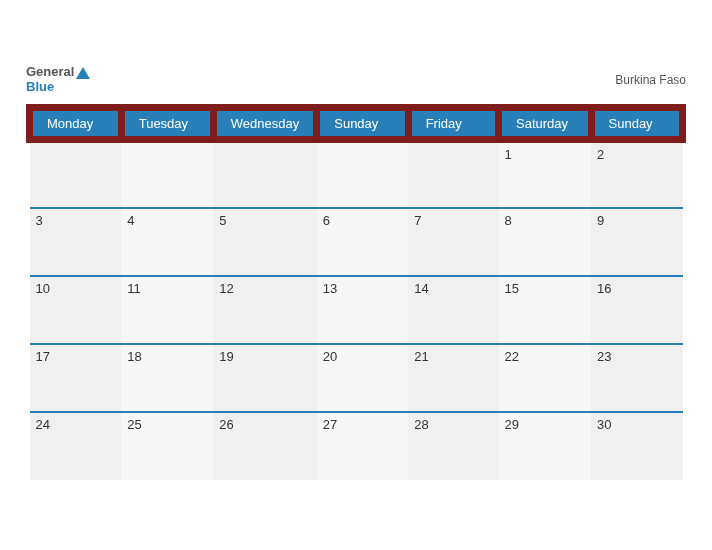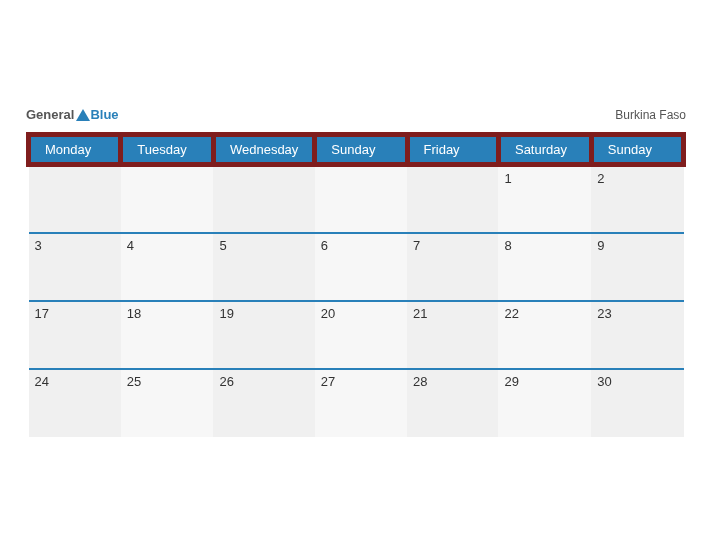--- a/index.html
+++ b/index.html
@@ -18,21 +18,21 @@
       padding: 10px 15px 15px 15px;
     }
     .header {
       display: flex;
       align-items: center;
       justify-content: space-between;
       margin-bottom: 10px;
     }
     .logo {
       display: flex;
-      flex-direction: row;
+      flex-direction: column;
       font-size: 13px;
       font-weight: bold;
       color: #333;
       line-height: 1.1;
     }
     .logo-general { color: #555; font-size: 13px; font-weight: bold; }
     .logo-blue { color: #2980b9; font-size: 13px; font-weight: bold; }
     .logo-icon {
       display: inline-block;
       width: 0;
@@ -64,21 +64,21 @@
       width: 100%;
       border-collapse: collapse;
     }
     .cal-table thead tr th {
       background-color: #2980b9;
       color: #fff;
       font-size: 13px;
       font-weight: normal;
       padding: 5px 14px;
       text-align: left;
-      border: 5px solid #7f1d1d;
+      border: 7px solid #7f1d1d;
     }
     .cal-table tbody tr {
       border-top: 2px solid #2980b9;
     }
     .cal-table tbody tr td {
       width: calc(100% / 7);
       height: 68px;
       vertical-align: top;
       padding: 4px 6px;
       font-size: 13px;
@@ -144,20 +144,29 @@
         <tr>
           <td><span class="day-num">3</span></td>
           <td><span class="day-num">4</span></td>
           <td><span class="day-num">5</span></td>
           <td><span class="day-num">6</span></td>
           <td><span class="day-num">7</span></td>
           <td><span class="day-num">8</span></td>
           <td><span class="day-num">9</span></td>
         </tr>
         <tr>
+          <td><span class="day-num">10</span></td>
+          <td><span class="day-num">11</span></td>
+          <td><span class="day-num">12</span></td>
+          <td><span class="day-num">13</span></td>
+          <td><span class="day-num">14</span></td>
+          <td><span class="day-num">15</span></td>
+          <td><span class="day-num">16</span></td>
+        </tr>
+        <tr>
           <td><span class="day-num">17</span></td>
           <td><span class="day-num">18</span></td>
           <td><span class="day-num">19</span></td>
           <td><span class="day-num">20</span></td>
           <td><span class="day-num">21</span></td>
           <td><span class="day-num">22</span></td>
           <td><span class="day-num">23</span></td>
         </tr>
         <tr>
           <td><span class="day-num">24</span></td>

